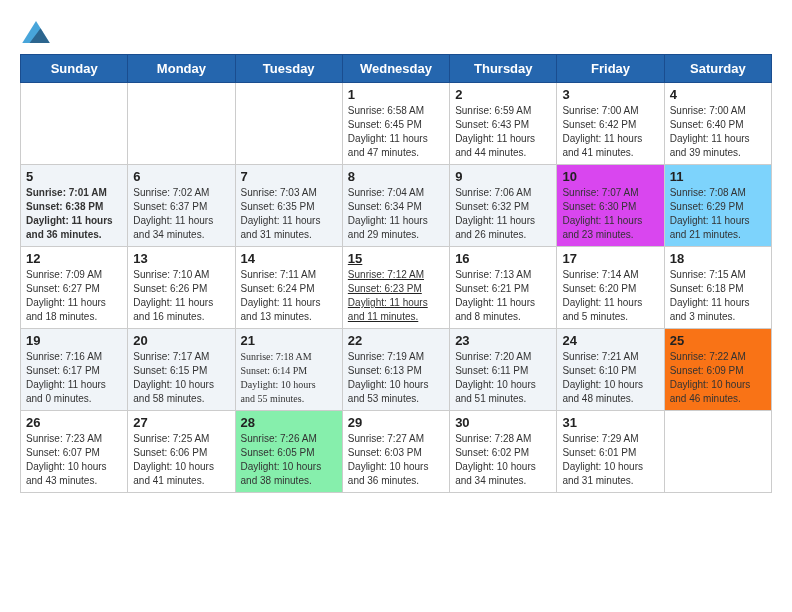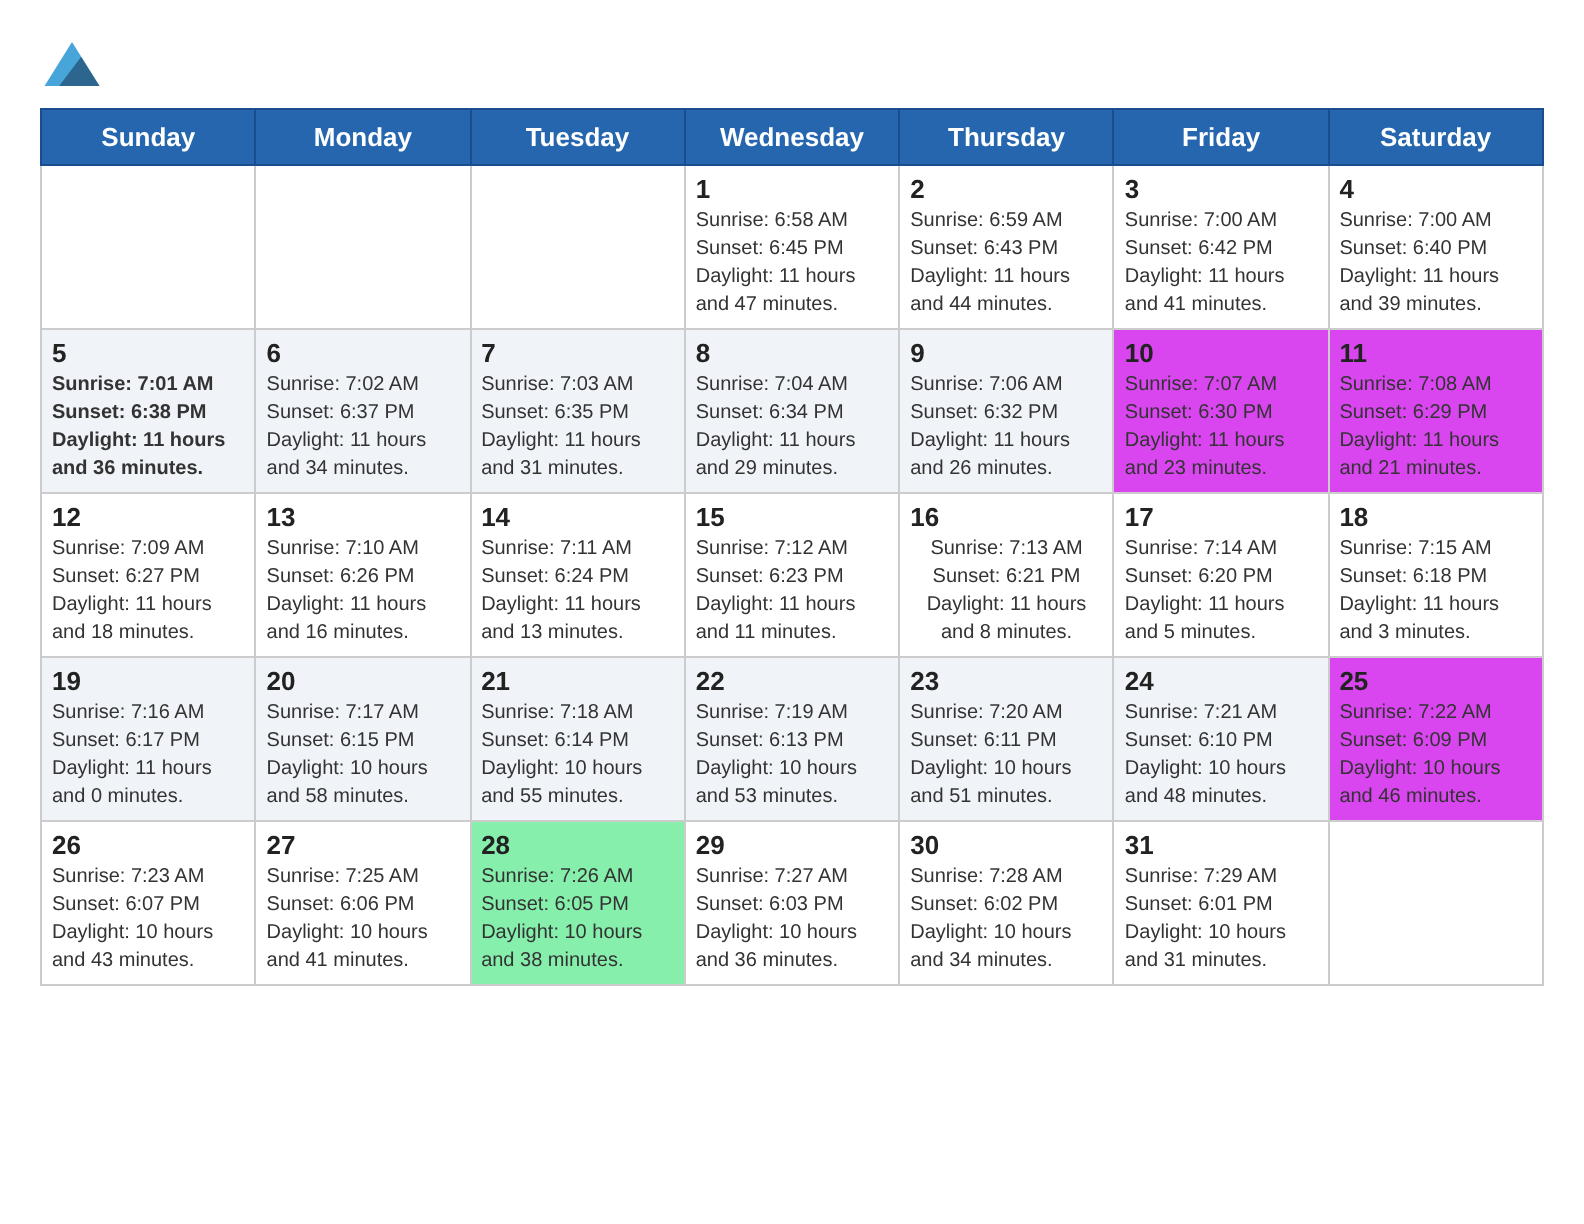--- a/index.html
+++ b/index.html
@@ -199,21 +199,21 @@
 Daylight: 11 hours
 and 26 minutes.</div>
         </td>
         <td style="background-color: #d946ef;">
           <div class="day-number">10</div>
           <div class="day-info" style="white-space: pre-line;">Sunrise: 7:07 AM
 Sunset: 6:30 PM
 Daylight: 11 hours
 and 23 minutes.</div>
         </td>
-        <td style="background-color: #d946ef;">
+        <td style="background-color: #7dd3fc;">
           <div class="day-number">11</div>
           <div class="day-info" style="white-space: pre-line;">Sunrise: 7:08 AM
 Sunset: 6:29 PM
 Daylight: 11 hours
 and 21 minutes.</div>
         </td>
       </tr>
       <tr>
         <td style="background-color: rgb(255, 255, 255); margin-left: 40px;">
           <div class="day-number">12</div>
@@ -229,30 +229,30 @@
 Daylight: 11 hours
 and 16 minutes.</div>
         </td>
         <td style="background-color: rgb(255, 255, 255);">
           <div class="day-number">14</div>
           <div class="day-info" style="white-space: pre-line;">Sunrise: 7:11 AM
 Sunset: 6:24 PM
 Daylight: 11 hours
 and 13 minutes.</div>
         </td>
-        <td style="background-color: rgb(255, 255, 255);">
+        <td style="background-color: rgb(255, 255, 255); text-decoration: underline;">
           <div class="day-number">15</div>
           <div class="day-info" style="white-space: pre-line;">Sunrise: 7:12 AM
 Sunset: 6:23 PM
 Daylight: 11 hours
 and 11 minutes.</div>
         </td>
         <td style="background-color: rgb(255, 255, 255);">
           <div class="day-number">16</div>
-          <div class="day-info" style="white-space: pre-line; text-align: center;">Sunrise: 7:13 AM
+          <div class="day-info" style="white-space: pre-line;">Sunrise: 7:13 AM
 Sunset: 6:21 PM
 Daylight: 11 hours
 and 8 minutes.</div>
         </td>
         <td style="background-color: rgb(255, 255, 255);">
           <div class="day-number">17</div>
           <div class="day-info" style="white-space: pre-line;">Sunrise: 7:14 AM
 Sunset: 6:20 PM
 Daylight: 11 hours
 and 5 minutes.</div>
@@ -275,21 +275,21 @@
         </td>
         <td style="background-color: rgb(240, 244, 248);">
           <div class="day-number">20</div>
           <div class="day-info" style="white-space: pre-line;">Sunrise: 7:17 AM
 Sunset: 6:15 PM
 Daylight: 10 hours
 and 58 minutes.</div>
         </td>
         <td style="background-color: rgb(240, 244, 248);">
           <div class="day-number">21</div>
-          <div class="day-info" style="white-space: pre-line;">Sunrise: 7:18 AM
+          <div class="day-info" style="white-space: pre-line; font-family: Liberation Serif, serif;">Sunrise: 7:18 AM
 Sunset: 6:14 PM
 Daylight: 10 hours
 and 55 minutes.</div>
         </td>
         <td style="background-color: rgb(240, 244, 248);">
           <div class="day-number">22</div>
           <div class="day-info" style="white-space: pre-line;">Sunrise: 7:19 AM
 Sunset: 6:13 PM
 Daylight: 10 hours
 and 53 minutes.</div>
@@ -301,21 +301,21 @@
 Daylight: 10 hours
 and 51 minutes.</div>
         </td>
         <td style="background-color: rgb(240, 244, 248);">
           <div class="day-number">24</div>
           <div class="day-info" style="white-space: pre-line;">Sunrise: 7:21 AM
 Sunset: 6:10 PM
 Daylight: 10 hours
 and 48 minutes.</div>
         </td>
-        <td style="background-color: #d946ef;">
+        <td style="background-color: #f97316;">
           <div class="day-number">25</div>
           <div class="day-info" style="white-space: pre-line;">Sunrise: 7:22 AM
 Sunset: 6:09 PM
 Daylight: 10 hours
 and 46 minutes.</div>
         </td>
       </tr>
       <tr>
         <td style="background-color: rgb(255, 255, 255);">
           <div class="day-number">26</div>

